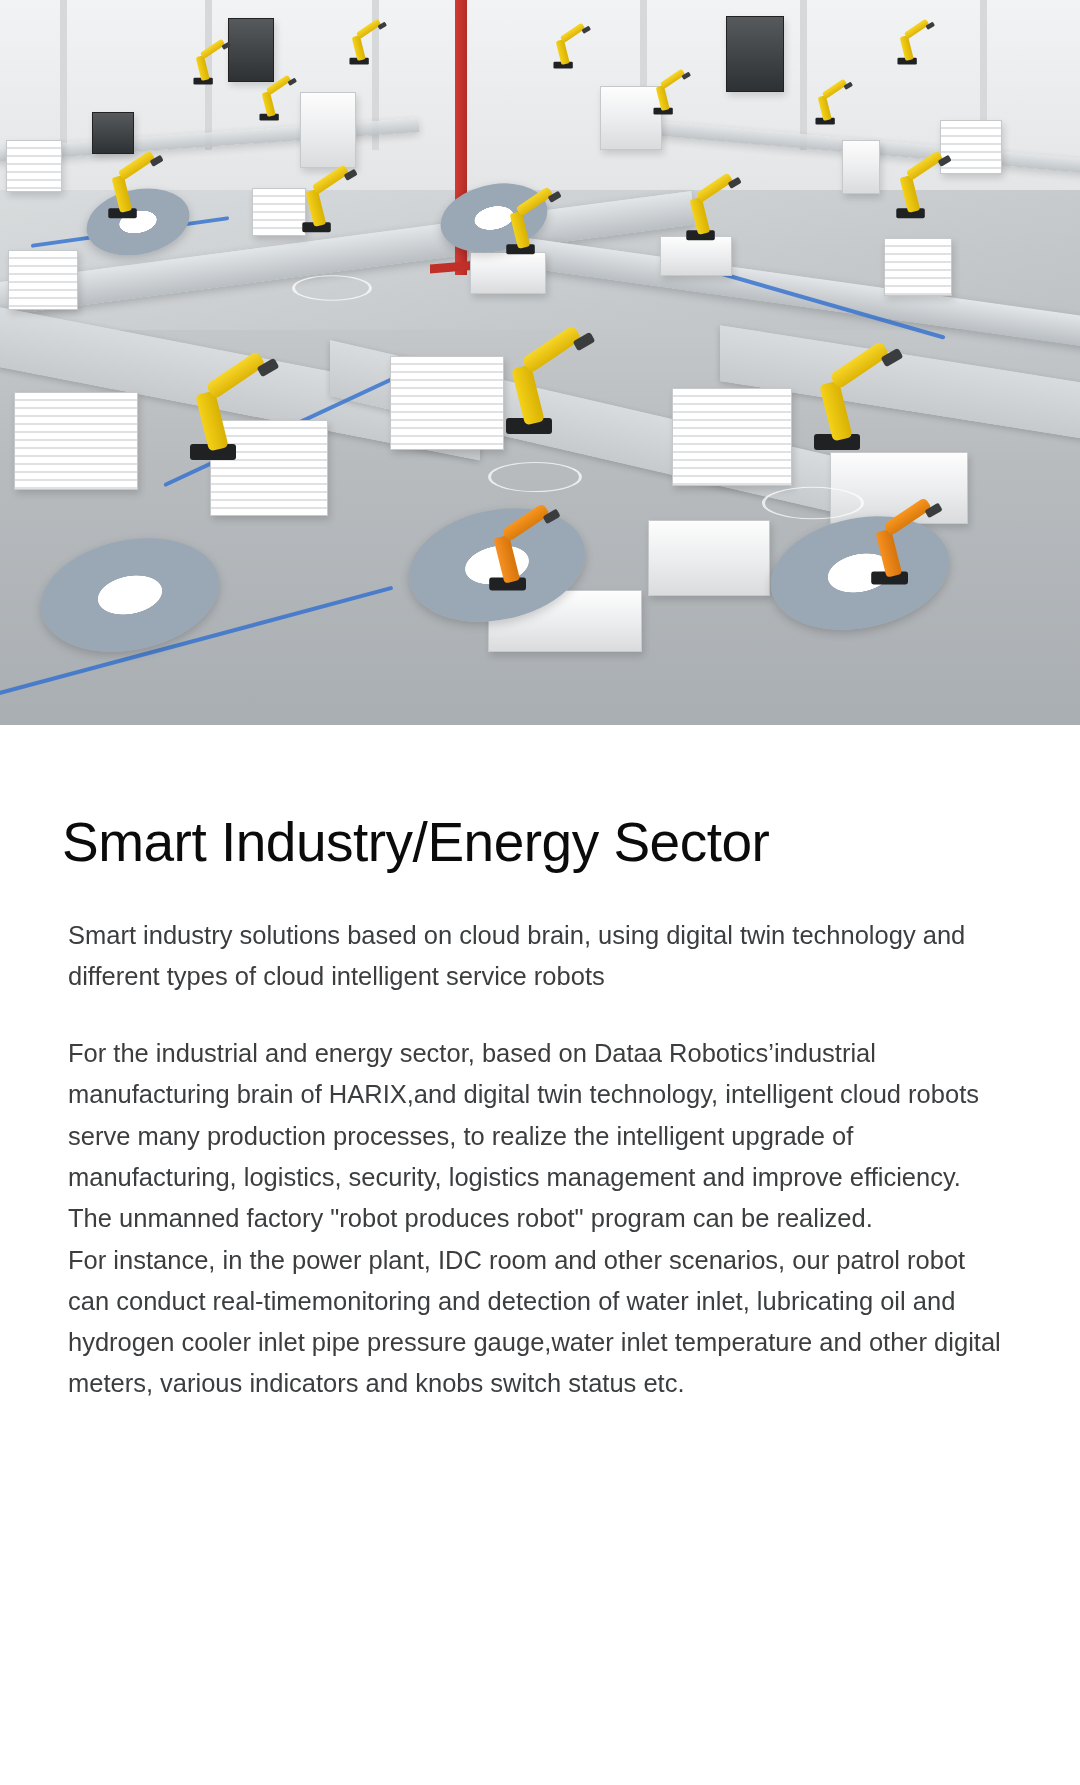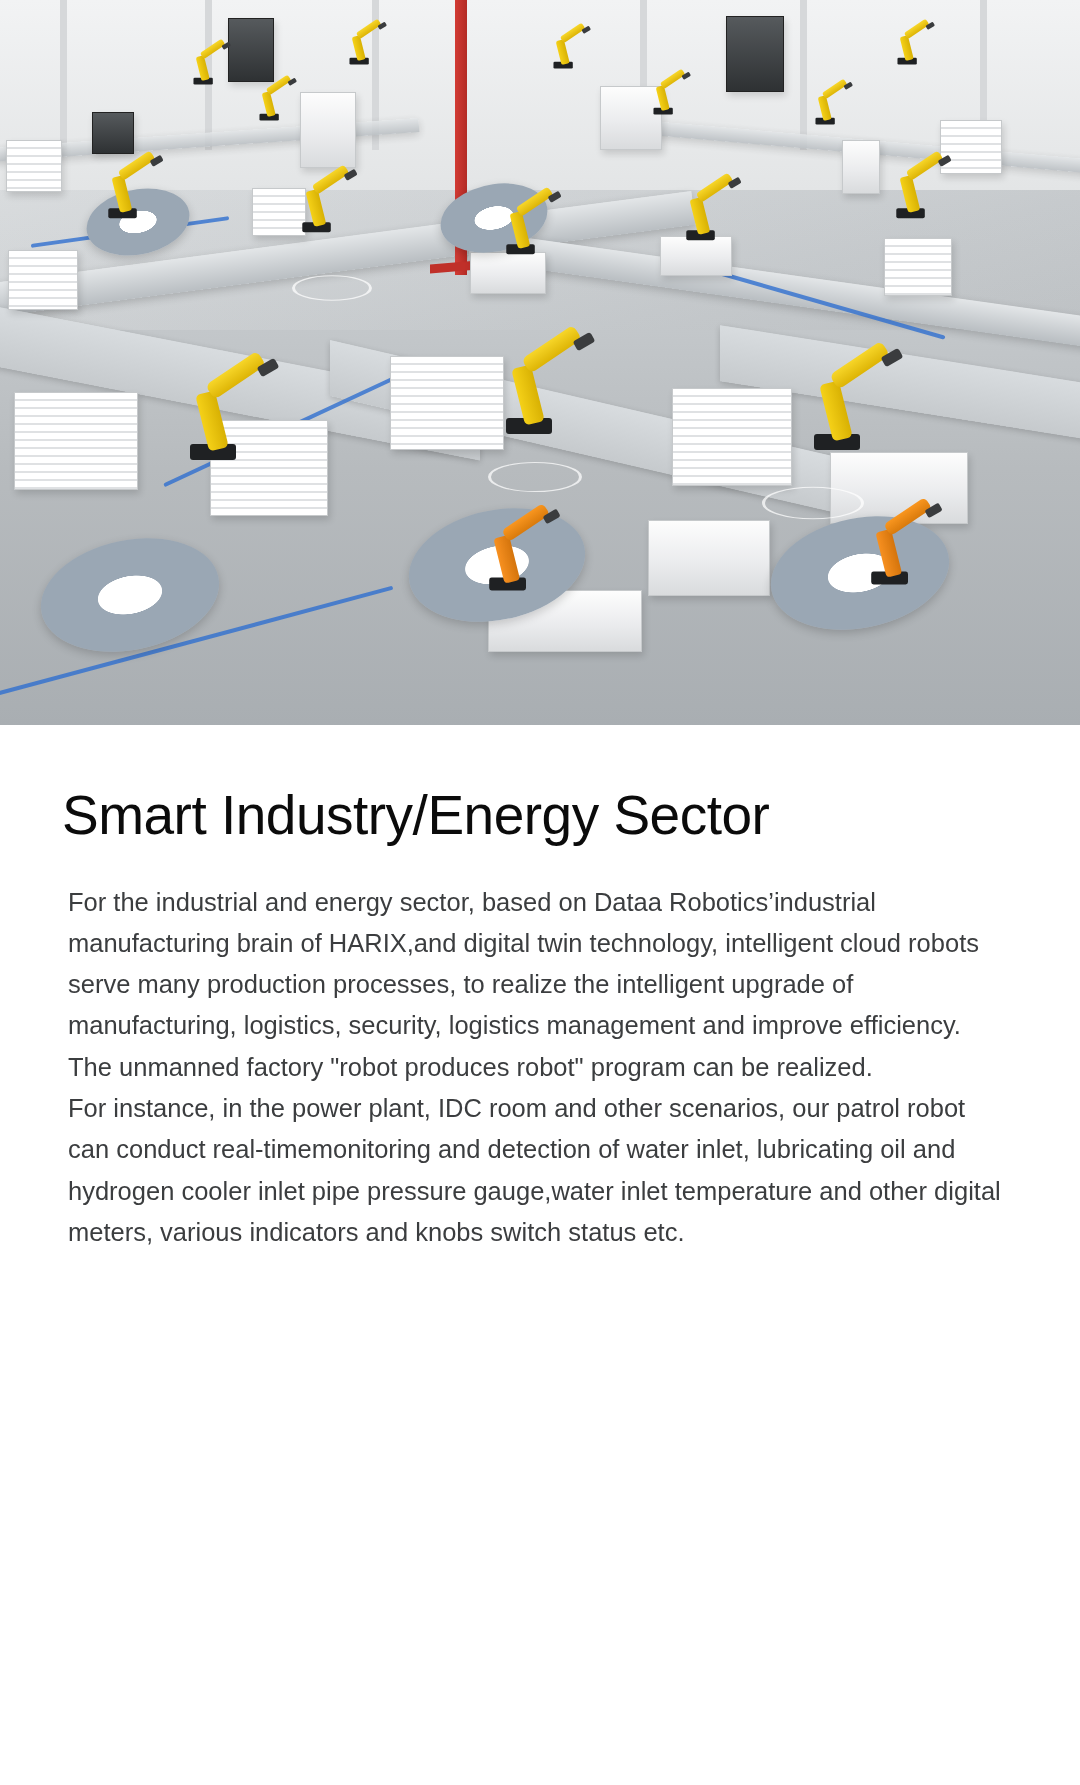--- a/index.html
+++ b/index.html
@@ -190,21 +190,21 @@
   .content {
     padding: 0 62px;
     box-sizing: border-box;
   }
   .title {
     font-size: 55px;
     line-height: 1.1;
     font-weight: 400;
     color: #0b0b0b;
     margin: 0;
-    padding-top: 60px;
+    padding-top: 87px;
     letter-spacing: -0.5px;
   }
   .lead {
     margin: 42px 0 0 0;
     padding: 0 22px 0 6px;
     font-size: 25.5px;
     line-height: 1.62;
     color: #3b3d3f;
   }
   .body-block {
@@ -389,20 +389,21 @@
           <div class="upper"></div>
           <div class="wrist"></div>
       </div>
     </div>
   </div>
 
   <div class="content">
 
     <h1 class="title">Smart Industry/Energy Sector</h1>
 
+    <p class="lead">Smart industry solutions based on cloud brain, using digital twin technology and different types of cloud intelligent service robots</p>
 
     <div class="body-block">
       <p>For the industrial and energy sector, based on Dataa Robotics’industrial manufacturing brain of HARIX,and digital twin technology, intelligent cloud robots serve many production processes, to realize the intelligent upgrade of manufacturing, logistics, security, logistics management and improve efficiency.</p>
       <p>The unmanned factory "robot produces robot" program can be realized.</p>
       <p>For instance, in the power plant, IDC room and other scenarios, our patrol robot can conduct real-timemonitoring and detection of water inlet, lubricating oil and hydrogen cooler inlet pipe pressure gauge,water inlet temperature and other digital meters, various indicators and knobs switch status etc.</p>
     </div>
 
     <div class="spacer-bottom"></div>
   </div>
 

